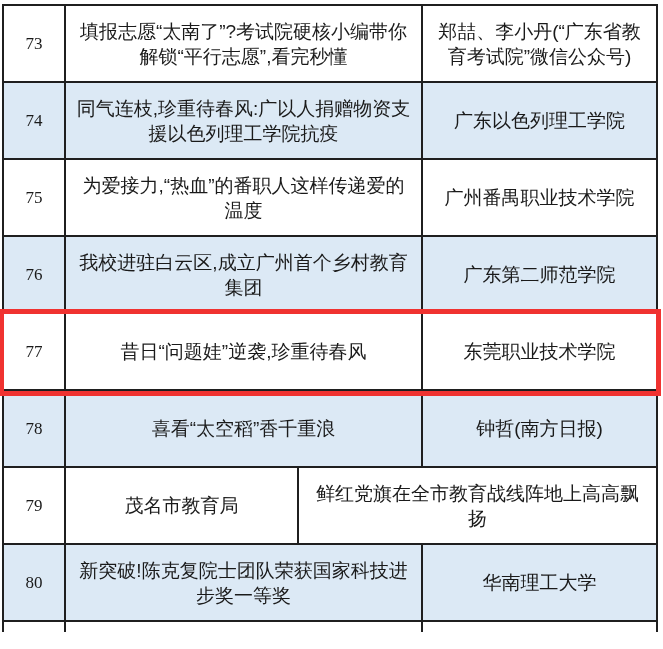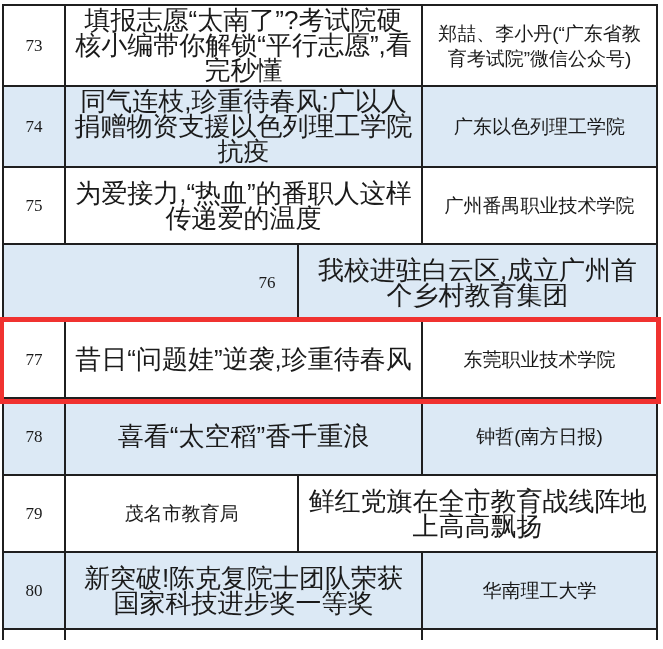--- a/index.html
+++ b/index.html
@@ -56,21 +56,21 @@
   .cell:last-child { border-right: none; }
   .col-rank {
     width: 62px;
     flex: 0 0 62px;
     font-family: "Liberation Serif", serif;
     font-size: 17px;
   }
   .col-title {
     width: 357px;
     flex: 0 0 357px;
-    font-size: 26px;
+    font-size: 19px;
     line-height: 25px;
   }
   .col-author {
     width: 233px;
     flex: 1 1 auto;
     font-size: 19px;
     line-height: 25px;
   }
 </style>
 </head>
@@ -89,20 +89,21 @@
     <div class="cell col-author">广东以色列理工学院</div>
   </div>
       <div class="row">
     <div class="cell col-rank">75</div>
     <div class="cell col-title">为爱接力,“热血”的番职人这样传递爱的温度</div>
     <div class="cell col-author">广州番禺职业技术学院</div>
   </div>
       <div class="row shaded">
     <div class="cell col-rank">76</div>
     <div class="cell col-title">我校进驻白云区,成立广州首个乡村教育集团</div>
+    <div class="cell col-author">广东第二师范学院</div>
   </div>
       <div class="row highlighted">
     <div class="cell col-rank">77</div>
     <div class="cell col-title">昔日“问题娃”逆袭,珍重待春风</div>
     <div class="cell col-author">东莞职业技术学院</div>
   </div>
       <div class="row shaded">
     <div class="cell col-rank">78</div>
     <div class="cell col-title">喜看“太空稻”香千重浪</div>
     <div class="cell col-author">钟哲(南方日报)</div>

